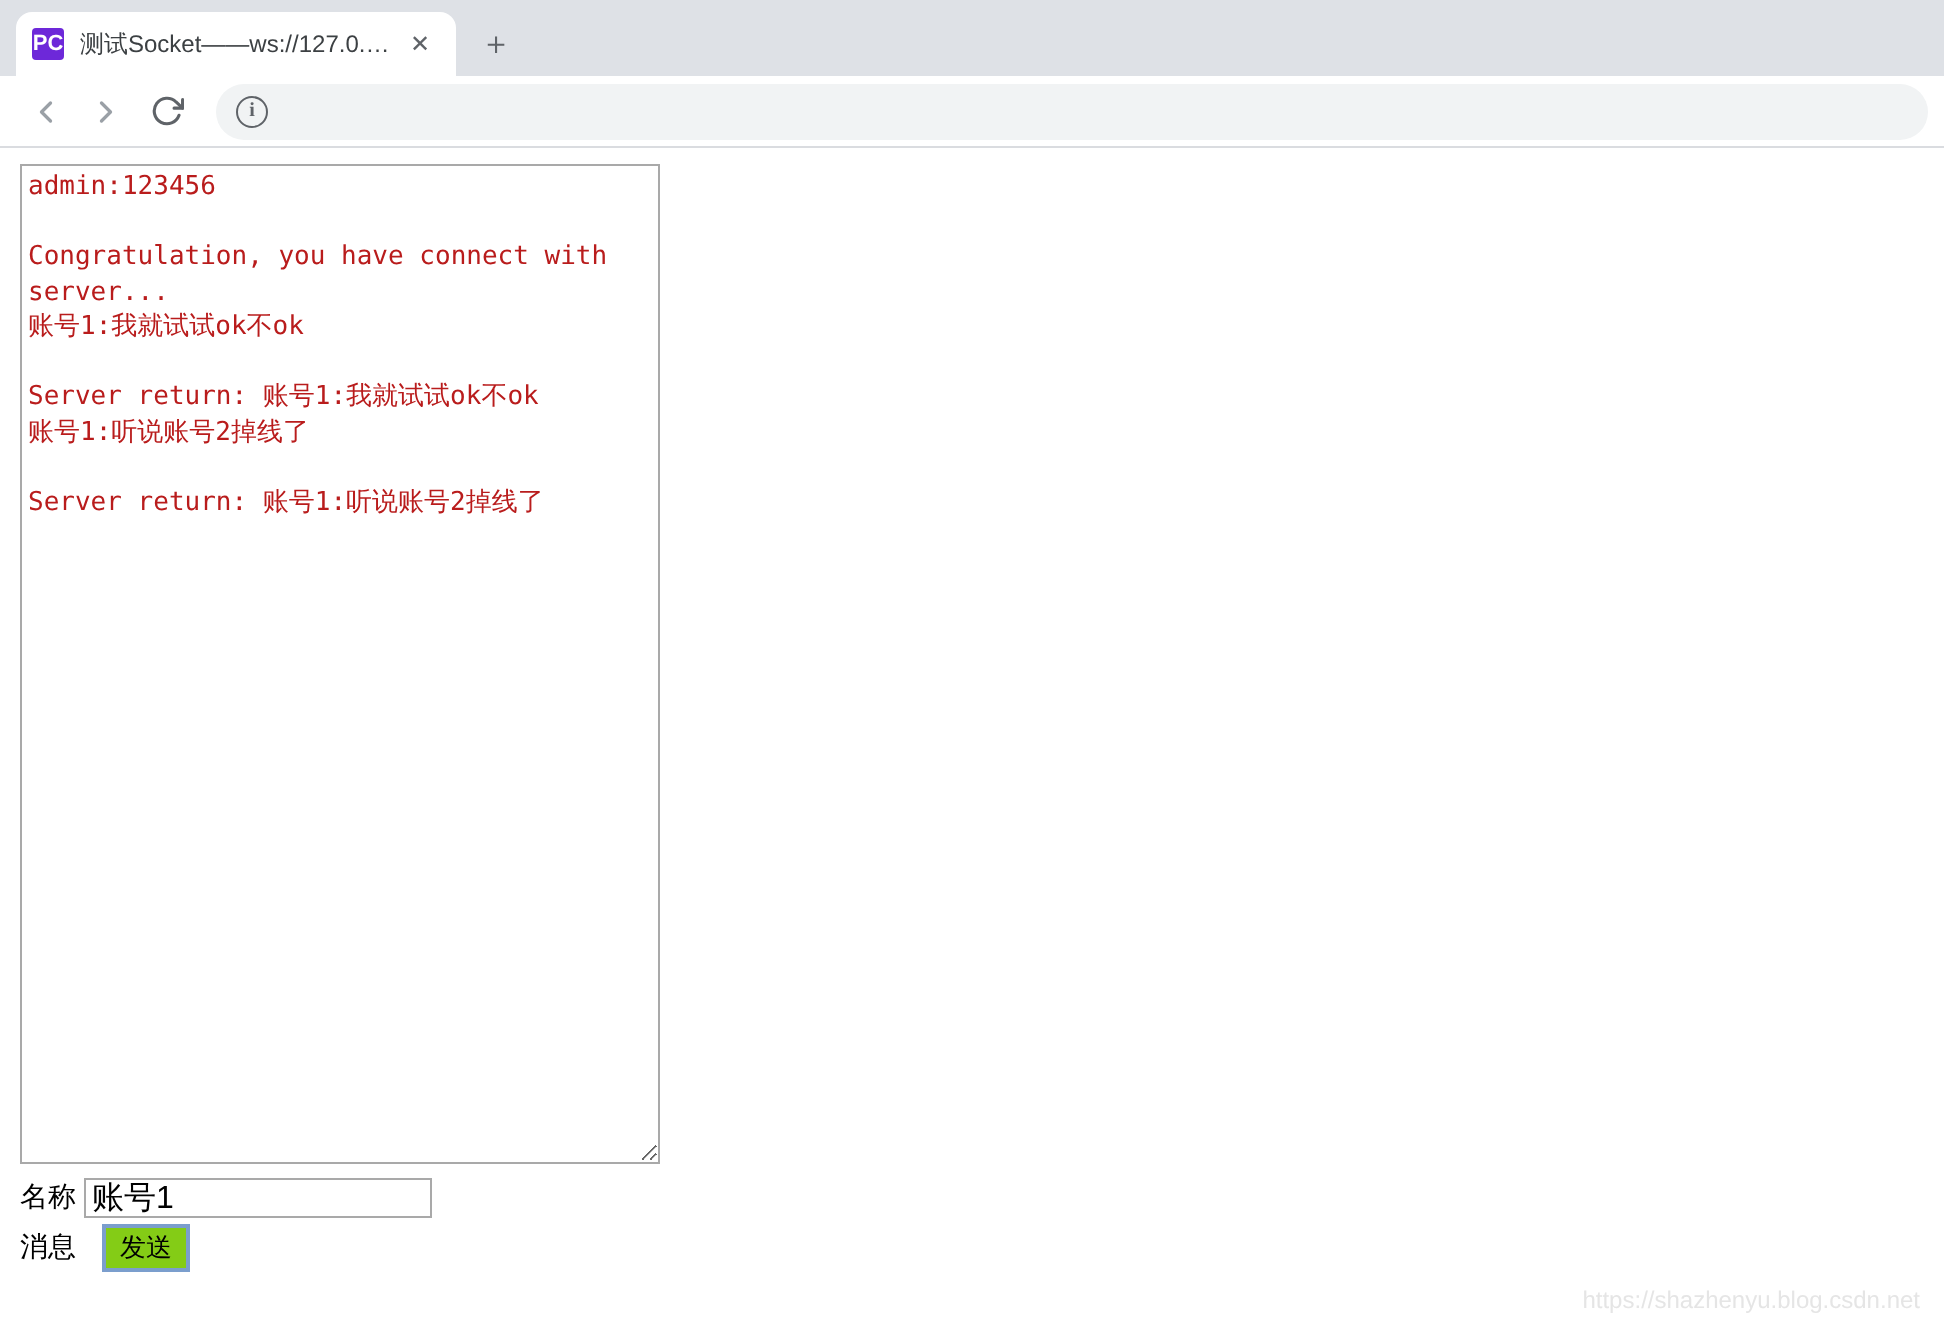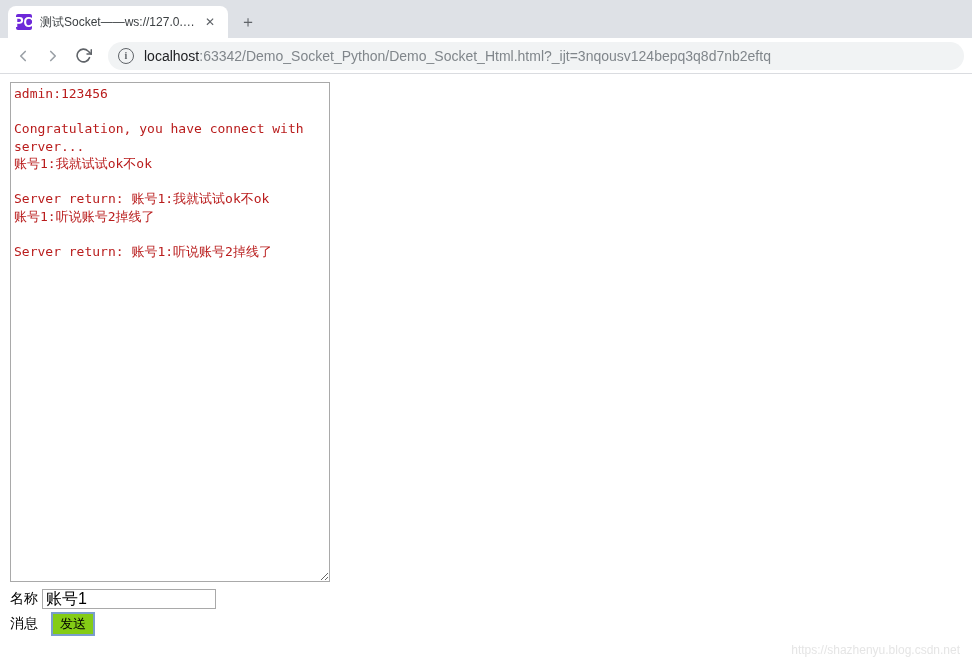--- a/index.html
+++ b/index.html
@@ -32,21 +32,21 @@
       position: relative;
     }
     .tab-favicon {
       width: 16px;
       height: 16px;
       background: #6d28d9;
       display: flex;
       align-items: center;
       justify-content: center;
       color: #fff;
-      font-size: 14px;
+      font-size: 11px;
       font-weight: bold;
       margin-right: 8px;
       border-radius: 2px;
       flex-shrink: 0;
     }
     .tab-title {
       flex: 1;
       font-size: 12px;
       white-space: nowrap;
       overflow: hidden;
@@ -205,23 +205,20 @@
       </svg>
   </div>
   <div class="toolbar-btn enabled">
     <svg width="17" height="17" viewBox="0 0 24 24" fill="none" stroke-width="2.2" stroke-linecap="round" stroke-linejoin="round">
         <polyline points="23 4 23 10 17 10"></polyline>
         <path d="M20.49 15a9 9 0 1 1-2.12-9.36L23 10"></path>
       </svg>
   </div>
   <div class="address-bar">
     <div class="info-icon">i</div>
-    <span>
-      <span class="url-host">localhost</span><span class="url-rest">:63342/Demo_Socket_Python/Demo_Socket_Html.html?_ijt=3nqousv124bepq3q8d7nb2eftq</span>
-    </span>
   </div>
 </div>
 
 <div class="page">
   <textarea class="log-box" readonly="" style="">admin:123456
 
 Congratulation, you have connect with server...
 账号1:我就试试ok不ok
 
 Server return: 账号1:我就试试ok不ok

